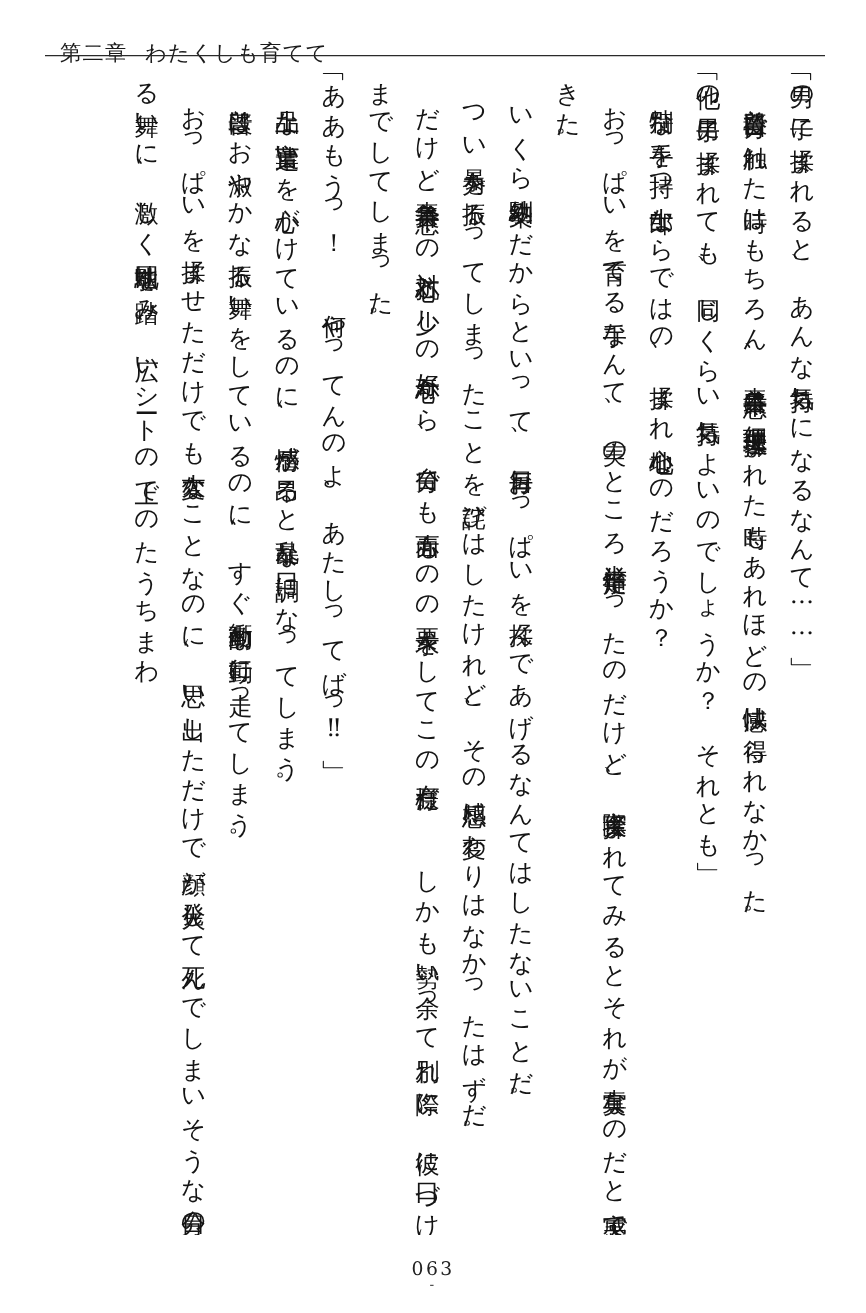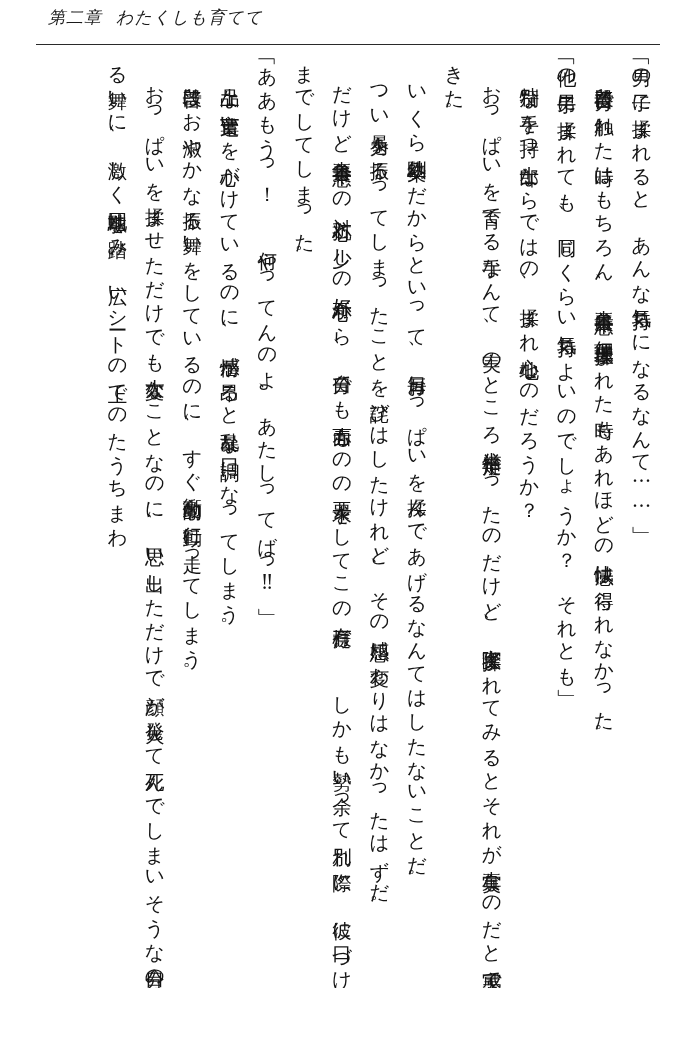--- a/index.html
+++ b/index.html
@@ -17,29 +17,29 @@
   .page {
     position: relative;
     width: 693px;
     height: 1050px;
     background: #ffffff;
     box-sizing: border-box;
   }
   
   .header {
     position: absolute;
-    top: 6px;
+    top: 25px;
     left: 0;
     width: 693px;
     height: 34px;
     display: flex;
+    align-items: center;
     justify-content: flex-start;
     padding-left: 48px;
     box-sizing: border-box;
-    font-style: italic;
   }
   .header .chapter {
     font-size: 17px;
     letter-spacing: 1px;
     color: #1a1a1a;
     white-space: nowrap;
   }
   .header .chapter .title-part {
     margin-left: 14px;
   }
@@ -124,14 +124,18 @@
       <p class="indent">いくら幼馴染みだからといって、毎日おっぱいを揉んであげるなんてはしたないことだ。</p>
       <p class="indent">つい暴力を振るってしまったことを詫びはしたけれど、その感想に変わりはなかったはずだ。</p>
       <p class="indent">だけど真美谷千恵への対抗心と少しの好奇心から、自分でも赤面ものの要求をしてこの有様だ。　しかも勢い余って別れ際に、彼に口づけまでしてしまった。</p>
       <p>「ああもうっ！　　何やってんのよ、あたしってばっ‼」</p>
       <p class="indent">上品な言葉遣いを心がけているのに、感情が昂ると乱暴な口調になってしまう。</p>
       <p class="indent">普段はお淑やかな振る舞いをしているのに、すぐ衝動的な行動に走ってしまう。</p>
       <p class="indent">おっぱいを揉ませただけでも大変なことなのに、思い出しただけで顔が発火して死んでしまいそうな自分の振る舞いに、激しく地団駄を踏み、広いシートの上でのたうちまわ</p>
     </div>
   </div>
 
+  <div class="folio">
+    <span>063</span>
+    <span class="tail">-</span>
+  </div>
 
 </div>
 
 </body></html>

